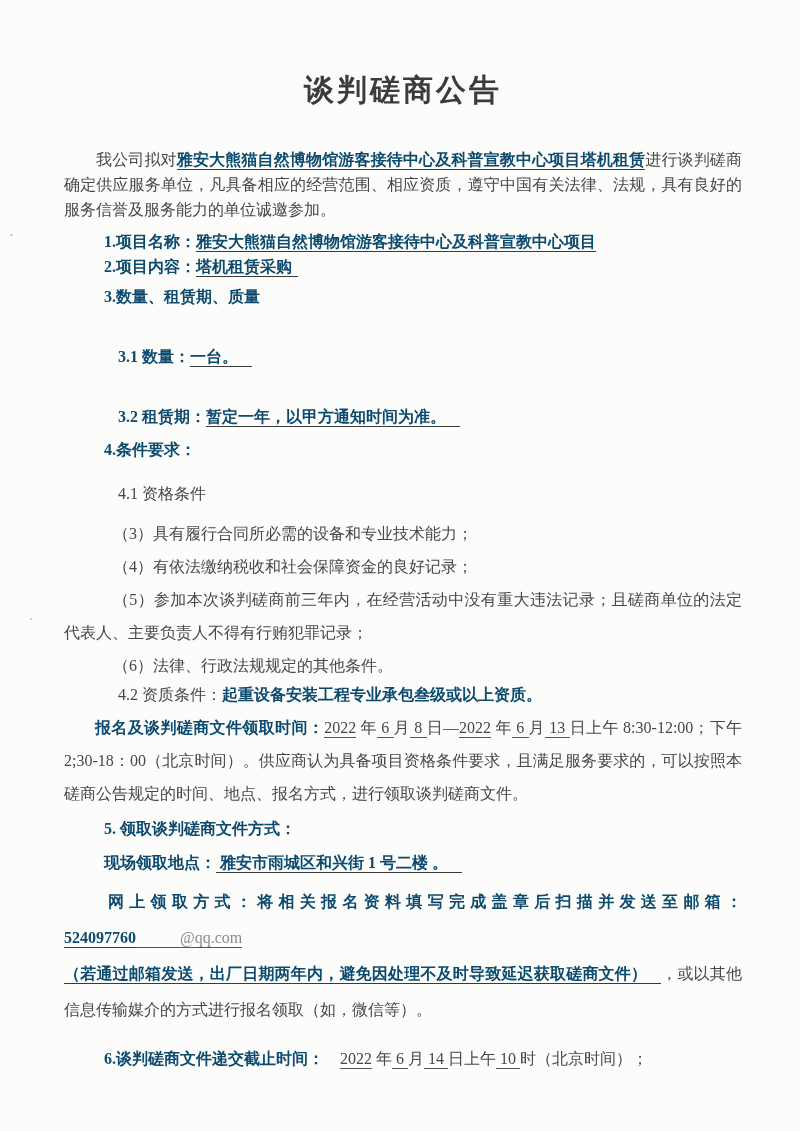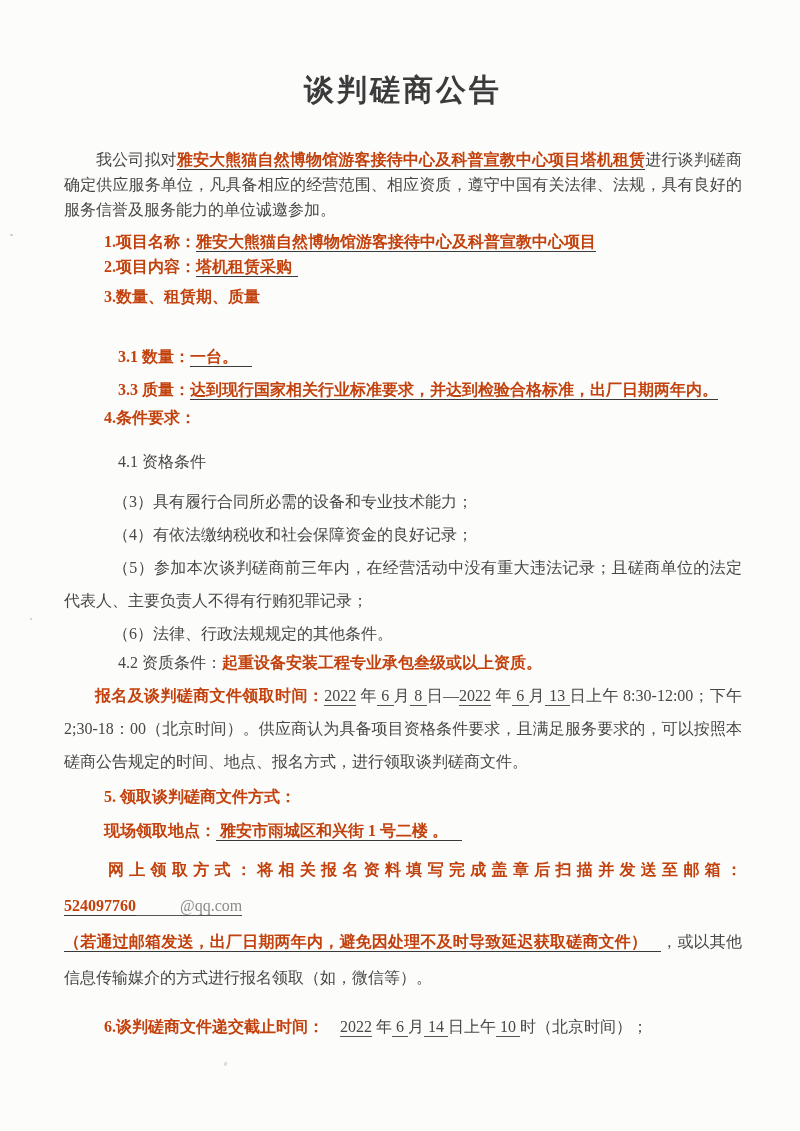--- a/index.html
+++ b/index.html
@@ -20,21 +20,21 @@
     font-weight:700;
     letter-spacing:3px;
     text-align:center;
     color:#3b3b3b;
     margin:0 0 36px 0;
   }
   p{margin:0;line-height:25px;}
   .just{text-align:justify;}
   .lh33{line-height:33px;}
   .lh36{line-height:36px;}
-  .b{font-weight:bold;color:#c2410c;}
+  .b{font-weight:bold;color:#0c4a6e;}
   .u{border-bottom:1px solid #555555;padding-bottom:1px;}
   .b.u{border-bottom-color:#3a3a3a;}
   .gray{color:#8b8b8b;font-weight:normal;padding-left:44px;}
   .ext-r{padding-right:14px;}
   .ext-s{padding-right:6px;}
   
   .ind-intro{text-indent:32px;}
   .ind-a{text-indent:40px;}
   .ind-b{text-indent:54px;}
   .ind-c{text-indent:49px;}
@@ -71,22 +71,22 @@
     <p class="just ind-intro mb7"><span>我公司拟对</span><span class="b u">雅安大熊猫自然博物馆游客接待中心及科普宣教中心项目塔机租赁</span><span>进行谈判磋商确定供应服务单位，凡具备相应的经营范围、相应资质，遵守中国有关法律、法规，具有良好的服务信誉及服务能力的单位诚邀参加。</span></p>
 
     <p class="ind-a mb0"><span class="b">1.项目名称：</span><span class="b u">雅安大熊猫自然博物馆游客接待中心及科普宣教中心项目</span></p>
 
     <p class="ind-a mb5"><span class="b">2.项目内容：</span><span class="b u ext-s">塔机租赁采购</span></p>
 
     <p class="ind-a mb7"><span class="b">3.数量、租赁期、质量</span></p>
 
     <p class="ind-b mb8"><span class="b">3.1 数量：</span><span class="b u ext-r">一台。</span></p>
 
+    <p class="ind-b mb8"><span class="b">3.2 租赁期：</span><span class="b u ext-r">暂定一年，以甲方通知时间为准。</span></p>
 
-    <p class="just ind-b mb3"><span class="b">3.3 质量：</span><span class="b u">达到现行国家相关行业标准要求，并达到检验合格标准，出厂日期两年内。</span></p>
 
     <p class="ind-a mb19"><span class="b">4.条件要求：</span></p>
 
     <p class="ind-b mb11"><span>4.1 资格条件</span></p>
 
     <p class="lh33 just ind-c mb0">（3）具有履行合同所必需的设备和专业技术能力；</p>
     <p class="lh33 just ind-c mb0">（4）有依法缴纳税收和社会保障资金的良好记录；</p>
     <p class="lh33 just ind-c mb0">（5）参加本次谈判磋商前三年内，在经营活动中没有重大违法记录；且磋商单位的法定代表人、主要负责人不得有行贿犯罪记录；</p>
     <p class="lh33 just ind-c mb0">（6）法律、行政法规规定的其他条件。</p>
 

